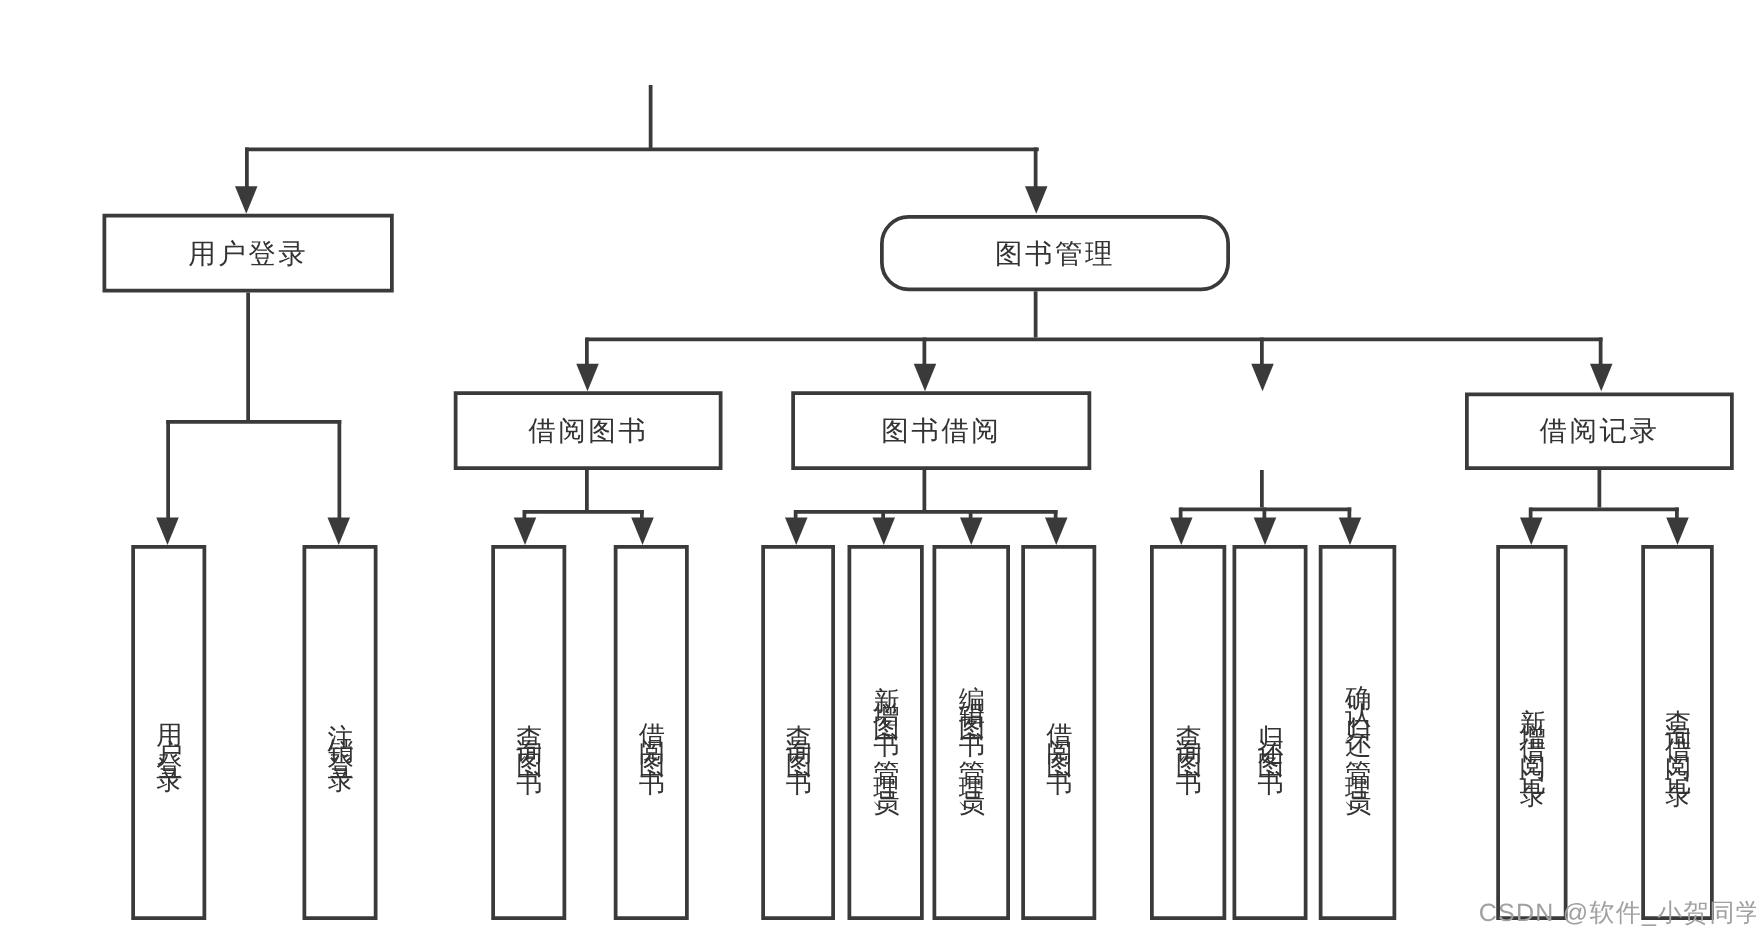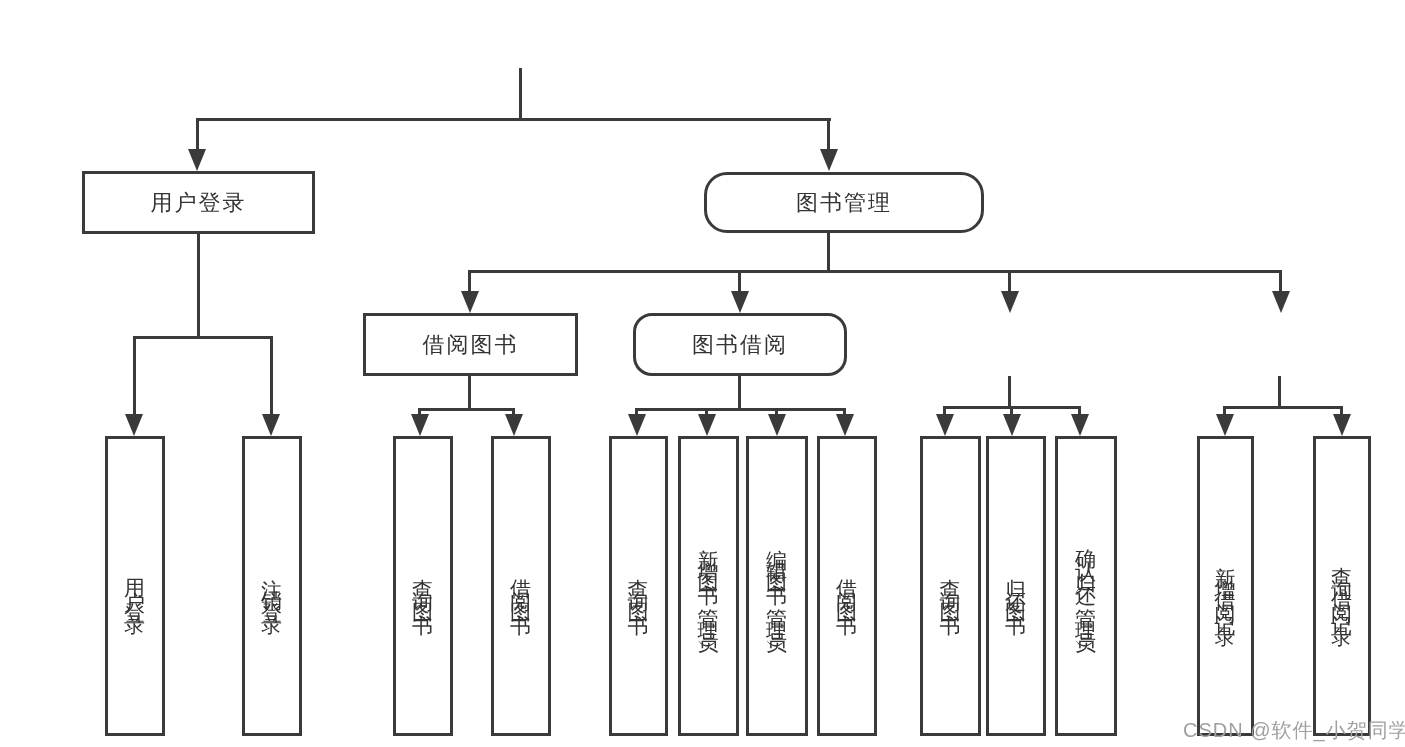--- a/index.html
+++ b/index.html
@@ -93,22 +93,25 @@
   <div class="cline" style="left:738px;top:270px;width:3px;height:23px;"></div>
   <div class="arrow" style="left:731px;top:291px;"></div>
   <div class="cline" style="left:1008px;top:270px;width:3px;height:23px;"></div>
   <div class="arrow" style="left:1001px;top:291px;"></div>
   <div class="cline" style="left:1279px;top:270px;width:3px;height:23px;"></div>
   <div class="arrow" style="left:1272px;top:291px;"></div>
 
   <div class="node hnode" style="left:363px;top:313px;width:215px;height:63px;">
     <span>借阅图书</span>
   </div>
-  <div class="node hnode" style="left:633px;top:313px;width:214px;height:63px;border-radius:19px;">
+  <div class="node hnode" style="left:633px;top:313px;width:240px;height:63px;">
     <span>图书借阅</span>
+  </div>
+  <div class="node hnode" style="left:1172px;top:314px;width:215px;height:62px;">
+    <span>借阅记录</span>
   </div>
 
   <div class="cline" style="left:468px;top:376px;width:3px;height:32px;"></div>
   <div class="cline" style="left:419px;top:408px;width:96px;height:3px;"></div>
   <div class="cline" style="left:418px;top:408px;width:3px;height:8px;"></div>
   <div class="arrow" style="left:411px;top:414px;"></div>
   <div class="cline" style="left:512px;top:408px;width:3px;height:8px;"></div>
   <div class="arrow" style="left:505px;top:414px;"></div>
 
   <div class="cline" style="left:738px;top:376px;width:3px;height:32px;"></div>

